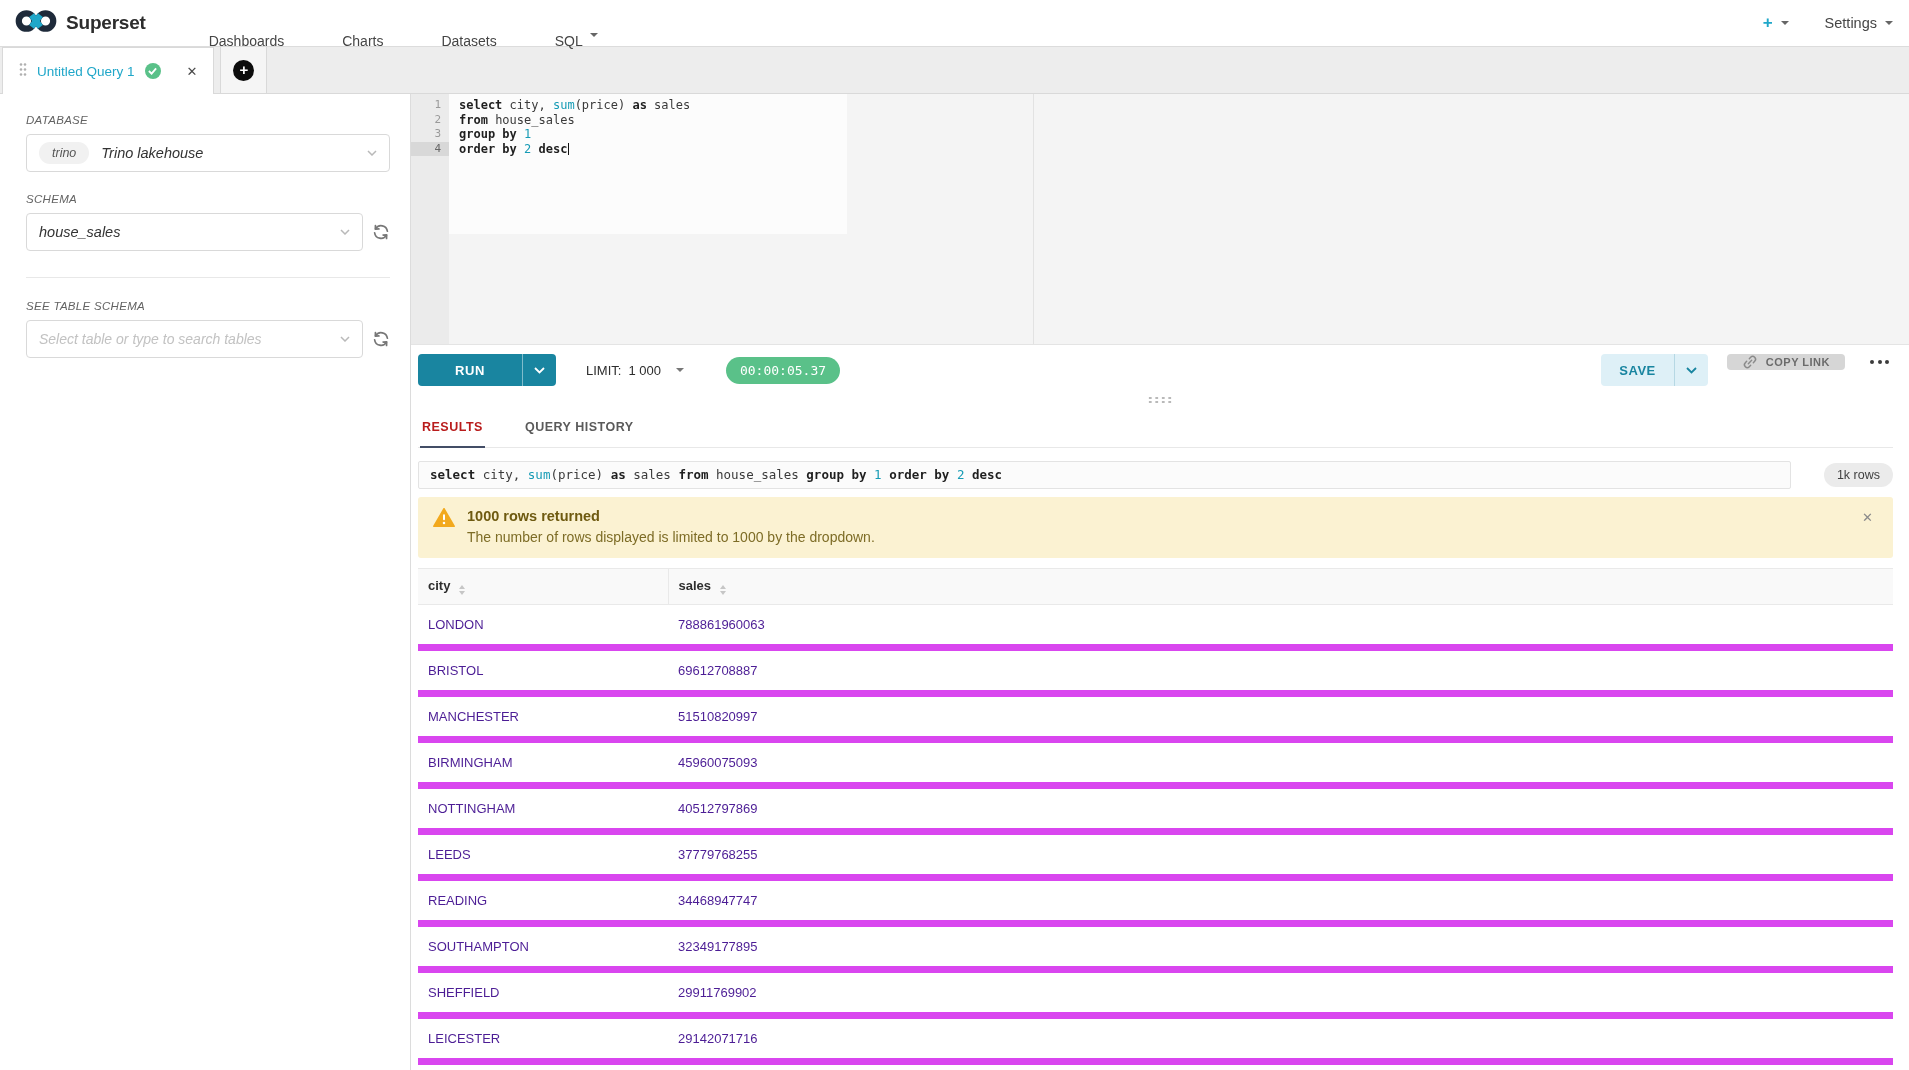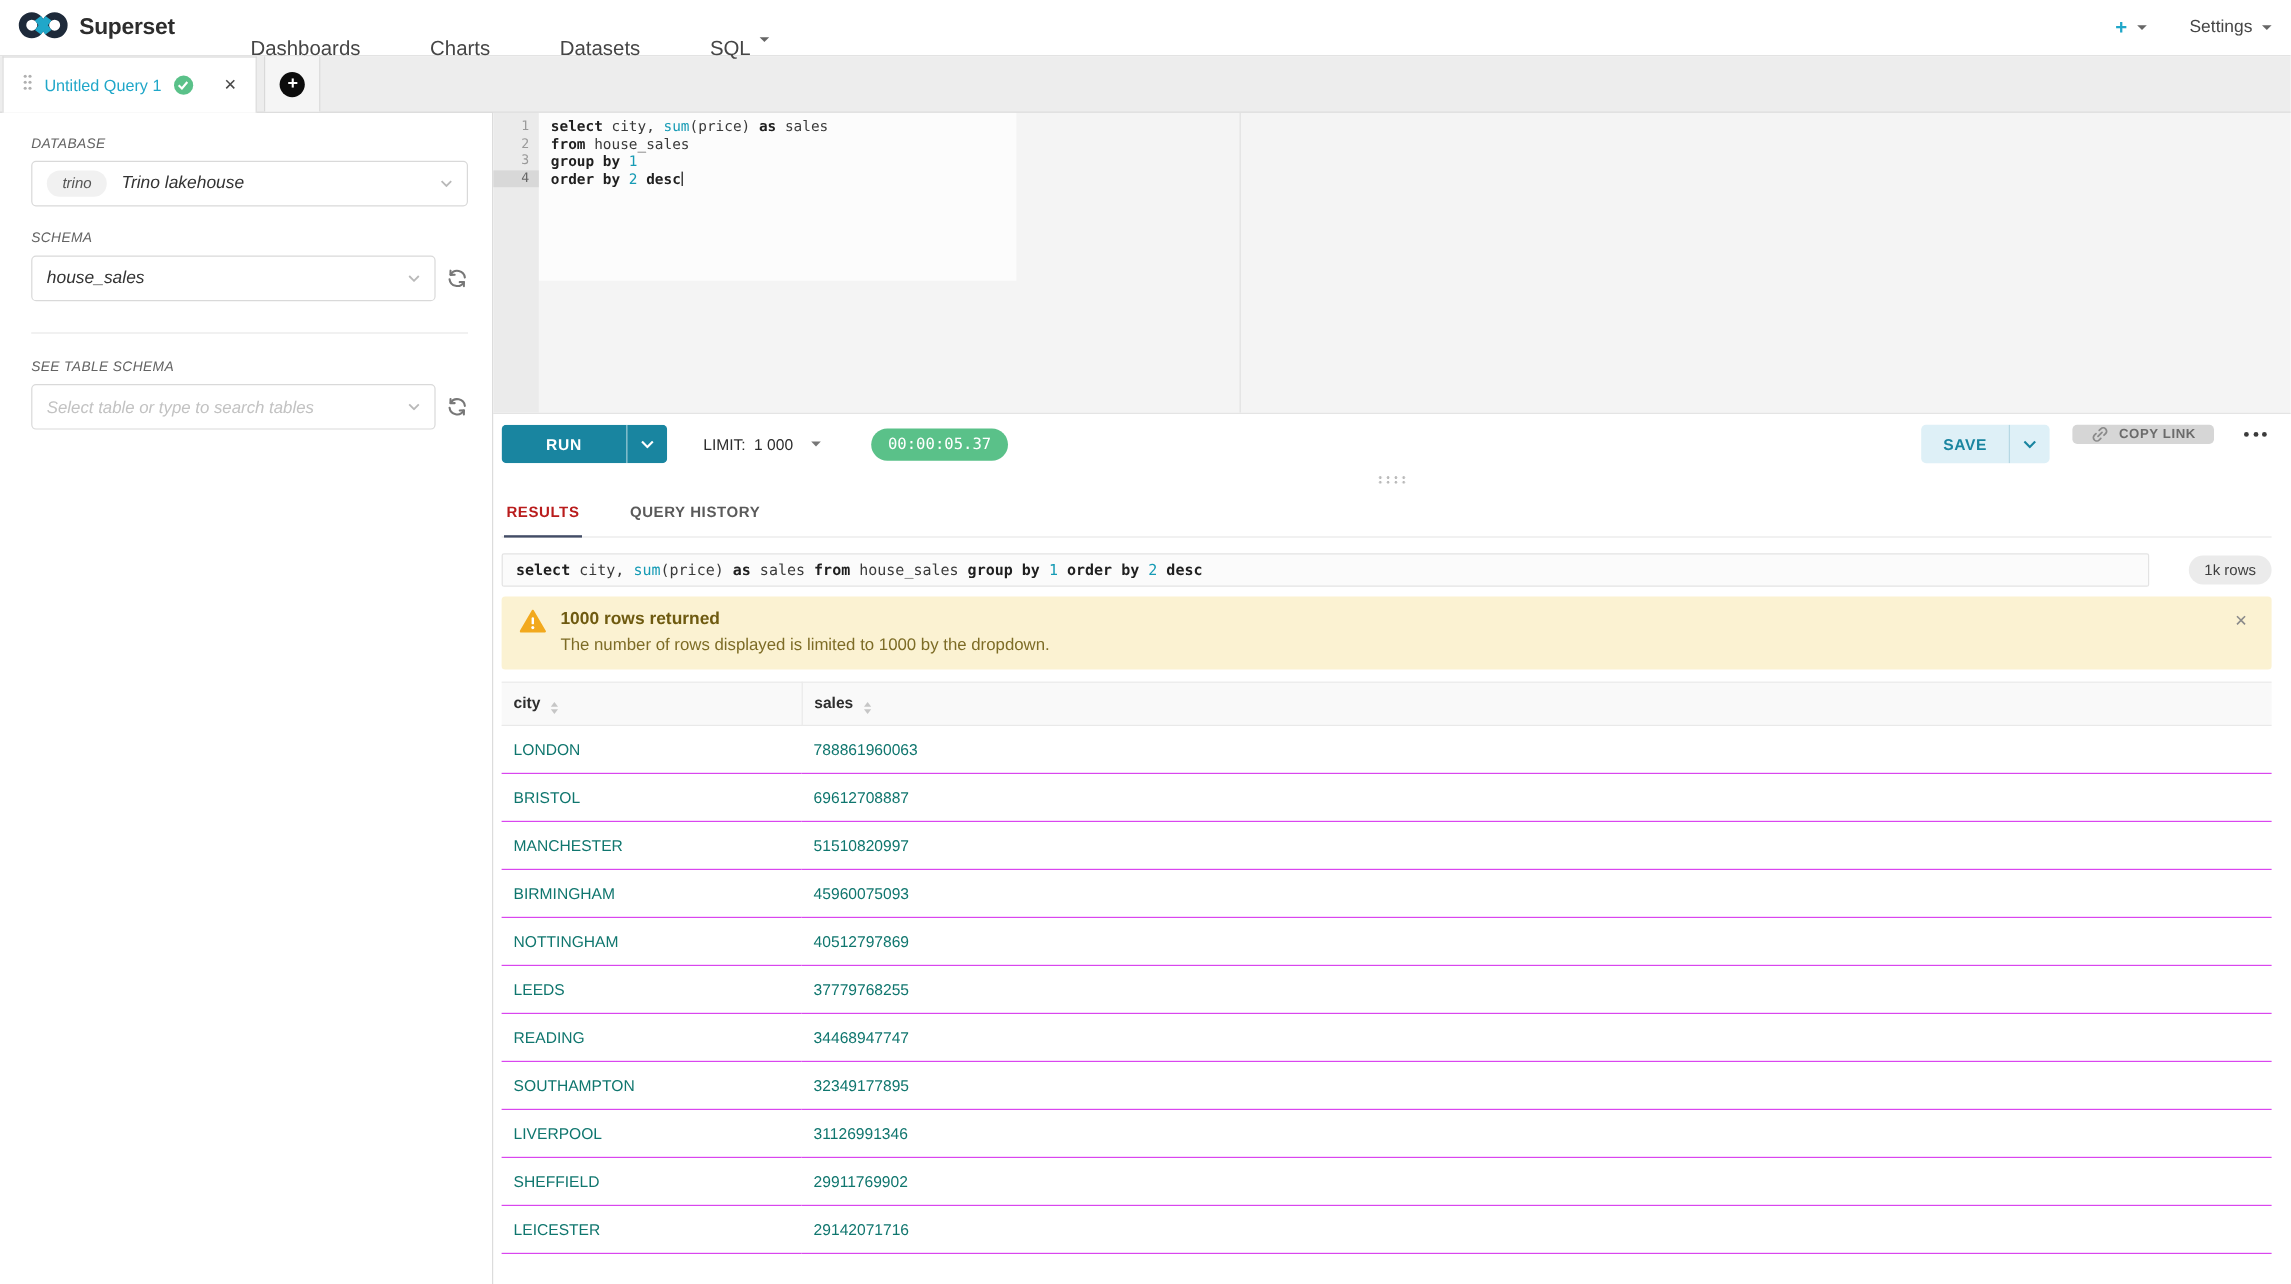--- a/index.html
+++ b/index.html
@@ -3,21 +3,21 @@
 <meta charset="utf-8">
 <style>
   * { margin:0; padding:0; box-sizing:border-box; }
   html,body { width:1909px; height:1070px; overflow:hidden; background:#fff;
     font-family:"Liberation Sans","DejaVu Sans",sans-serif; color:#333; }
 
   
   .navbar { height:47px; display:flex; align-items:center; border-bottom:1px solid #dcdcdc; padding:0 16px 0 14px; background:#fff; }
   .brand { display:flex; align-items:center; gap:8px; margin-right:34px; }
   .brand-name { font-size:19px; font-weight:bold; color:#2d2d2d; letter-spacing:-0.2px; }
-  .nav-item { font-size:17px; color:#454545; padding:0 29px; cursor:pointer; display:flex; align-items:flex-start; gap:7px;margin-top:36px; }
+  .nav-item { font-size:14px; color:#454545; padding:0 29px; cursor:pointer; display:flex; align-items:flex-start; gap:7px;margin-top:36px; }
   .navbar-right { margin-left:auto; display:flex; align-items:center; gap:8px; }
   .plus-link { color:#20a7c9; font-size:17px; font-weight:bold; }
   .settings-link { font-size:14.5px; color:#454545; margin-left:28px; }
   .caret { width:0; height:0; border-left:4px solid transparent; border-right:4px solid transparent; border-top:4px solid #666; display:inline-block; }
 
   
   .tabbar { height:47px; background:#ededed; border-bottom:1px solid #d9d9d9; display:flex; align-items:stretch; }
   .tab { background:#fff; border:1px solid #d9d9d9; border-bottom:none; margin-bottom:-1px; margin-left:2px; display:flex; align-items:center; padding:0 16px; gap:10px; }
   .tab-label { color:#20a7c9; font-size:13.5px; }
   .tab-close { color:#4a4a4a; font-size:13px; font-weight:bold; margin-left:16px; cursor:pointer; }
@@ -96,21 +96,21 @@
   .alert-title { font-size:14.5px; font-weight:bold; color:#6e5a10; }
   .alert-msg { font-size:14px; color:#7d6c26; }
   .alert-close { margin-left:auto; color:#8a8a8a; font-size:13px; font-weight:bold; cursor:pointer; padding:2px 4px; }
 
   
   .result-table { margin-top:10px; width:100%; border-collapse:collapse; table-layout:fixed; }
   .result-table th { background:#f9f9f9; border-top:1px solid #e9e9e9; border-bottom:1px solid #e9e9e9; border-right:1px solid #e9e9e9;
     text-align:left; font-size:13px; font-weight:bold; color:#2e2e2e; padding:9px 10px; }
   .result-table th:last-child { border-right:none; }
   .result-table th.col-city { width:250px; }
-  .result-table td { font-size:13px; color:#0f766e; padding:12px 10px; border-bottom:1px solid #d946ef; }
+  .result-table td { font-size:13px; color:#4c1d95; padding:12px 10px; border-bottom:7px solid #d946ef; }
   .sorter { display:inline-flex; flex-direction:column; gap:2px; margin-left:9px; vertical-align:1px; }
   .sorter i { width:0; height:0; border-left:3.5px solid transparent; border-right:3.5px solid transparent; display:block; }
   .sorter .up { border-bottom:4px solid #c6c6c6; }
   .sorter .down { border-top:4px solid #c6c6c6; }
 
   .chev { width:10px; height:6px; flex:none; }
 </style>
 </head>
 <body>
 
@@ -365,24 +365,20 @@
             <tr>
               <td>READING</td>
               <td>34468947747</td>
             </tr>
 
             <tr>
               <td>SOUTHAMPTON</td>
               <td>32349177895</td>
             </tr>
 
-            <tr>
-              <td>LIVERPOOL</td>
-              <td>31126991346</td>
-            </tr>
 
             <tr>
               <td>SHEFFIELD</td>
               <td>29911769902</td>
             </tr>
 
             <tr>
               <td>LEICESTER</td>
               <td>29142071716</td>
             </tr>

